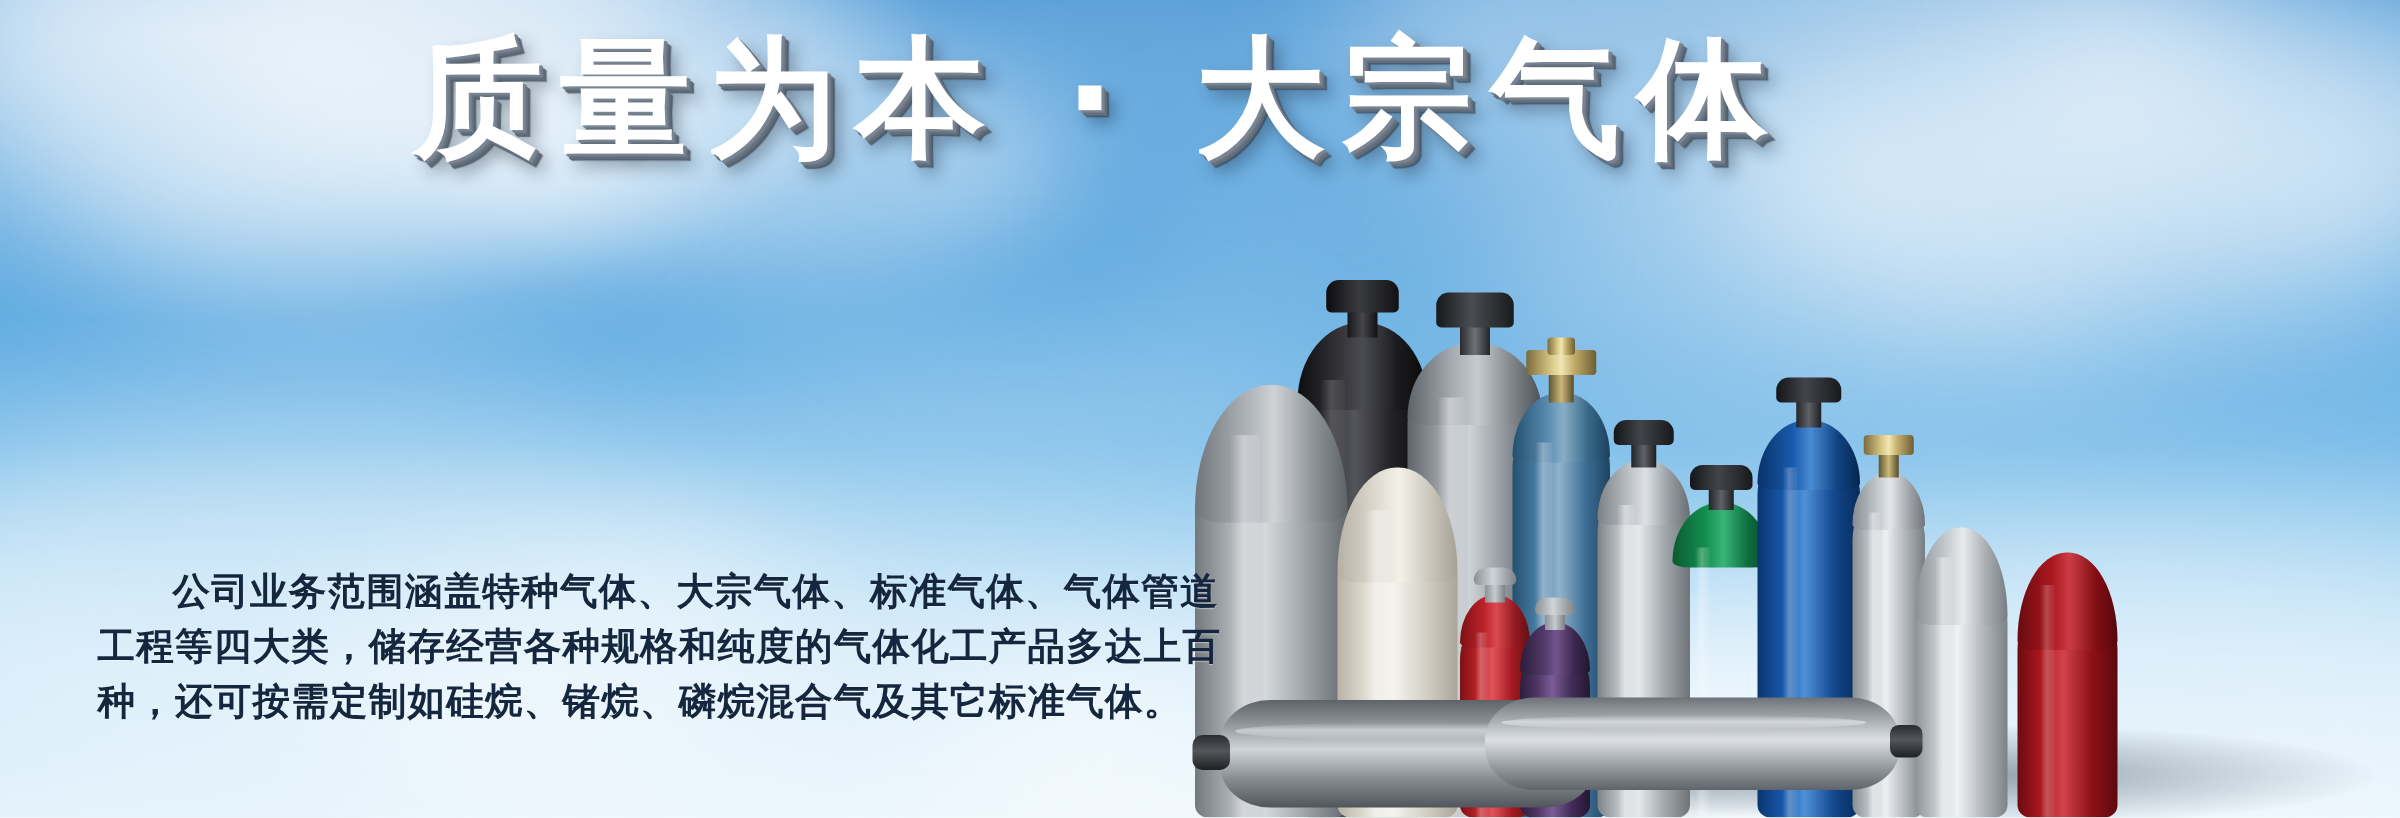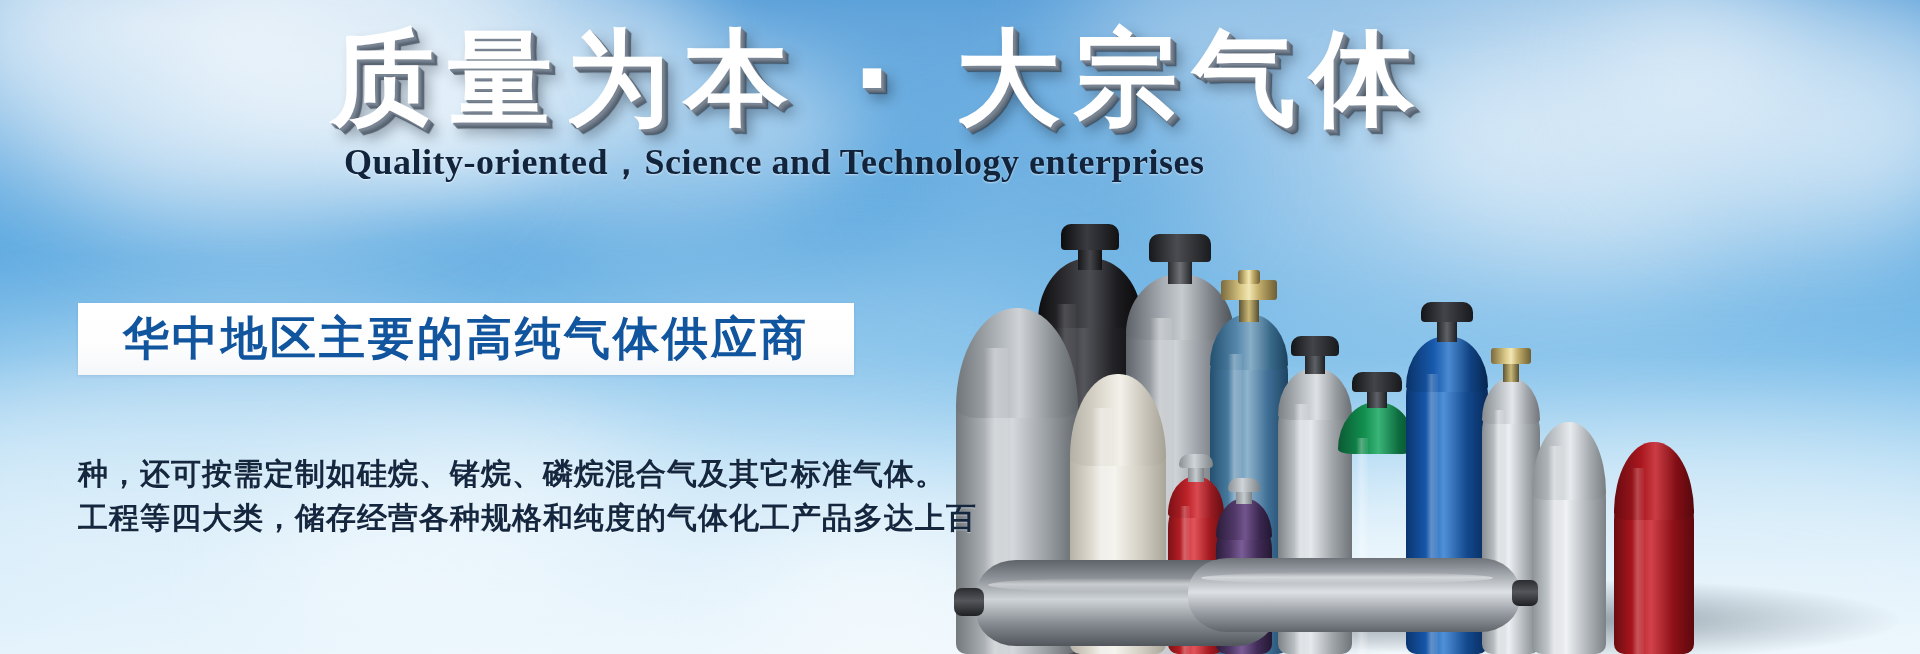--- a/index.html
+++ b/index.html
@@ -286,24 +286,21 @@
     <div style="position:absolute;left:258px;bottom:22px;width:332px;height:74px;">
       <div class="hcyl" style="left:0;top:0;right:0;bottom:0;background:linear-gradient(180deg,#6e7379 0%,#a2a7ad 22%,#dde1e5 46%,#989da3 74%,#5f646a 100%);"></div>
       <div class="hgloss" style="top:14px;height:12px;opacity:.6;"></div>
       <div style="position:absolute;right:-18px;top:22px;width:26px;height:26px;border-radius:7px;background:linear-gradient(180deg,#2b2c30,#54565b 45%,#1f2023);"></div>
     </div>
 
   </div>
 
   <div class="headline-cn">质量为本 · 大宗气体</div>
 
-  <div class="headline-en">Quality-oriented，Science and Technology enterprises</div>
-
-  <div class="white-box">
-    <div class="white-box-text">华中地区主要的高纯气体供应商</div>
+
+
+  <div class="body-copy">
+    <p class="indent">公司业务范围涵盖特种气体、大宗气体、标准气体、气体管道</p>
+    <p>工程等四大类，储存经营各种规格和纯度的气体化工产品多达上百</p>
+    <p>种，还可按需定制如硅烷、锗烷、磷烷混合气及其它标准气体。</p>
   </div>
 
-  <div class="body-copy">
-    <p>种，还可按需定制如硅烷、锗烷、磷烷混合气及其它标准气体。</p>
-    <p>工程等四大类，储存经营各种规格和纯度的气体化工产品多达上百</p>
-  </div>
-
 </div>
 
 </body></html>

